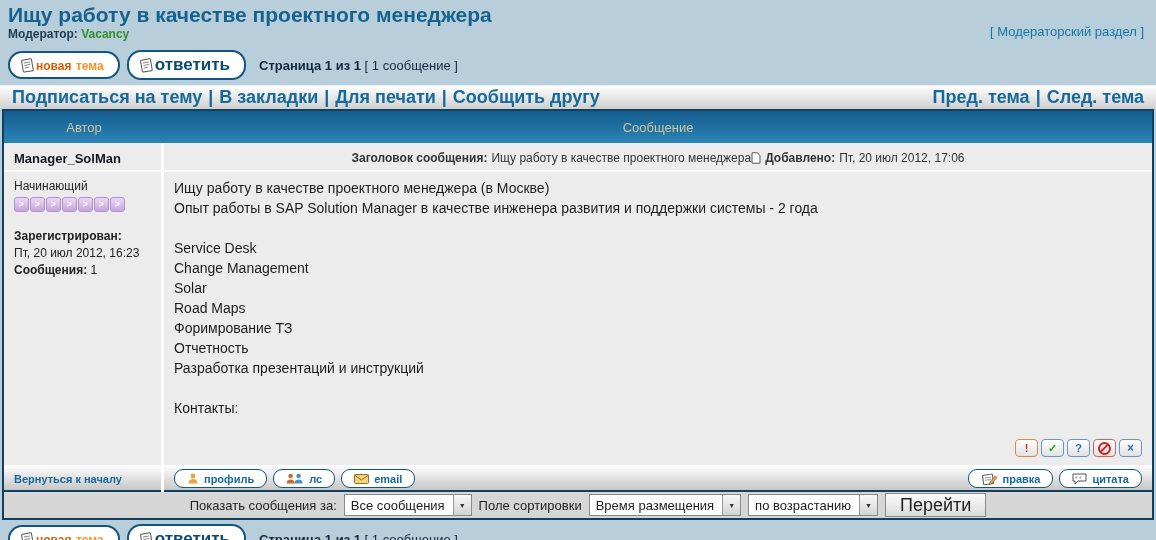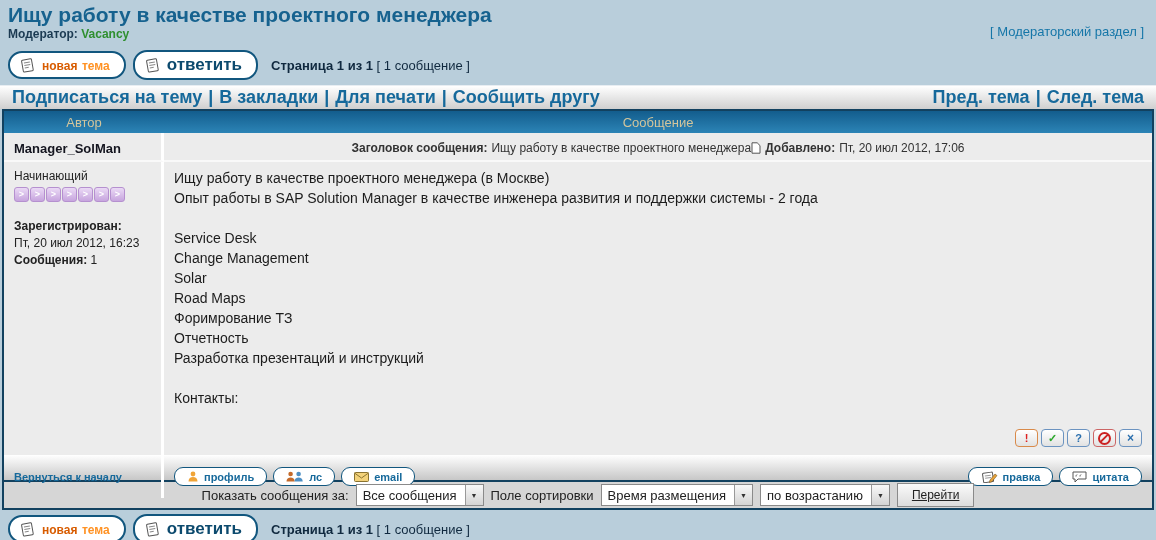--- a/index.html
+++ b/index.html
@@ -5,34 +5,34 @@
   html,body{margin:0;padding:0;}
   .page{width:1156px;height:540px;background:#b9cedb;font-family:"Liberation Sans",sans-serif;position:relative;overflow:hidden;}
   
   .hdr{padding:3px 8px 0 8px;position:relative;}
   .title{color:#16628f;font-size:21px;font-weight:bold;line-height:24px;}
   .mod-line{font-size:12px;font-weight:bold;color:#1b3a52;line-height:14px;}
   .mod-name{color:#2f8f2f;}
   .mod-section{position:absolute;right:12px;top:24px;color:#1576a8;font-size:13px;cursor:pointer;}
   
   .btn-row{display:flex;align-items:center;gap:7px;margin:9px 0 5px 8px;}
-  .pill-btn{display:inline-flex;align-items:center;gap:6px;background:#fff;border:2px solid #11567e;border-radius:14px;padding:3px 14px 3px 9px;cursor:pointer;}
+  .pill-btn{display:inline-flex;align-items:center;background:#fff;border:2px solid #11567e;border-radius:14px;padding:3px 14px 3px 9px;cursor:pointer;}
   .bw1{color:#d85c00;font-weight:bold;font-size:12px;}
   .bw2{color:#ff9224;font-weight:bold;font-size:12px;}
   .bw3{color:#0c4a6e;font-weight:bold;font-size:17px;}
   .page-info{font-size:13px;color:#10293f;margin-left:6px;}
   .page-info b{font-weight:bold;}
   .page-info .rest{font-weight:normal;}
   
   .actions-bar{height:23px;background:linear-gradient(#ffffff,#cfcfcf);border-top:1px solid #e7edf2;display:flex;justify-content:space-between;align-items:center;padding:0 12px;font-size:18px;font-weight:bold;}
   .actions-bar a{color:#16699b;text-decoration:none;cursor:pointer;}
   .sep{color:#16699b;margin:0 6px;font-weight:bold;}
   
   .forum-table{margin:0 2px;border:2px solid #12415f;}
-  .thead{height:22px;background:linear-gradient(#135d8d,#2c84b6);display:flex;align-items:center;color:#d3c59c;font-size:13px;}
+  .thead{height:32px;background:linear-gradient(#135d8d,#2c84b6);display:flex;align-items:center;color:#d3c59c;font-size:13px;}
   .th-author{width:160px;text-align:center;}
   .th-msg{flex:1;text-align:center;}
   .post{display:grid;grid-template-columns:160px 1fr;background:#ececec;}
   .cell-author-name{border-right:3px solid #fff;border-bottom:2px solid #f9f9f9;padding:8px 10px 4px;font-size:13px;font-weight:bold;color:#14151f;}
   .cell-msg-header{border-bottom:2px solid #f9f9f9;display:flex;justify-content:center;align-items:flex-start;padding:8px 10px 4px;font-size:12px;color:#333;}
   .subject-label{font-weight:bold;margin-right:4px;}
   .added{display:flex;align-items:center;gap:4px;white-space:nowrap;}
   .added-label{font-weight:bold;}
   .cell-author-info{border-right:3px solid #fff;padding:6px 10px;font-size:12px;color:#222;line-height:17px;}
   .stars-row{display:flex;gap:1px;margin:2px 0 16px;}
@@ -45,29 +45,29 @@
   .ic-excl{border-color:#d98a4a;color:#dd2222;}
   .ic-check{color:#2ca82c;}
   .ic-quest{color:#2a6fae;}
   .ic-noentry{border-color:#cc6666;}
   .ic-close{color:#2a6fae;font-size:12px;}
   .no-circle{width:9px;height:9px;border:2px solid #cc2222;border-radius:50%;position:relative;}
   .no-circle::after{content:"";position:absolute;left:-1px;top:3.5px;width:11px;height:2px;background:#cc2222;transform:rotate(-45deg);}
   
   .post-footer{display:grid;grid-template-columns:160px 1fr;background:linear-gradient(#ffffff,#c7c7c7);height:25px;}
   .back-top{border-right:3px solid #fff;display:flex;align-items:center;padding-left:10px;font-size:11px;font-weight:bold;color:#16699b;cursor:pointer;}
-  .footer-btns{display:flex;align-items:flex-end;justify-content:space-between;padding:12px 10px;}
+  .footer-btns{display:flex;align-items:flex-end;justify-content:space-between;padding:4px 10px;}
   .fb-group{display:flex;align-items:center;gap:6px;}
   .small-btn{display:inline-flex;align-items:center;gap:5px;background:#fff;border:1px solid #11567e;border-radius:9px;padding:1px 12px;font-size:11px;font-weight:bold;color:#16699b;height:15px;cursor:pointer;}
   
   .toolbar{border-top:2px solid #12415f;background:#d6d6d6;height:26px;display:flex;align-items:center;justify-content:center;gap:7px;font-size:13px;color:#222;padding-left:20px;}
   .sel{display:inline-flex;align-items:stretch;border:1px solid #8a8a8a;background:#fff;height:20px;cursor:pointer;}
   .sel-text{padding:1px 8px 0 6px;font-size:13px;display:flex;align-items:center;}
   .sel-arrow{width:17px;background:linear-gradient(#f8f8f8,#d4d4d4);border-left:1px solid #999;display:flex;align-items:center;justify-content:center;font-size:7px;color:#333;}
-  .go-btn{border:1px solid #8a8a8a;background:linear-gradient(#fafafa,#dcdcdc);padding:0 14px;font-size:12px;color:#222;height:22px;display:flex;align-items:center;cursor:pointer;text-decoration:underline;}
+  .go-btn{border:1px solid #8a8a8a;background:linear-gradient(#fafafa,#dcdcdc);padding:0 14px;font-size:18px;color:#222;height:22px;display:flex;align-items:center;cursor:pointer;}
   .bottom-bar{margin-top:4px;}
   svg{display:block;}
 </style>
 </head>
 <body>
 
 <div class="page">
 
   <div class="hdr">
     <div class="title">Ищу работу в качестве проектного менеджера</div>

